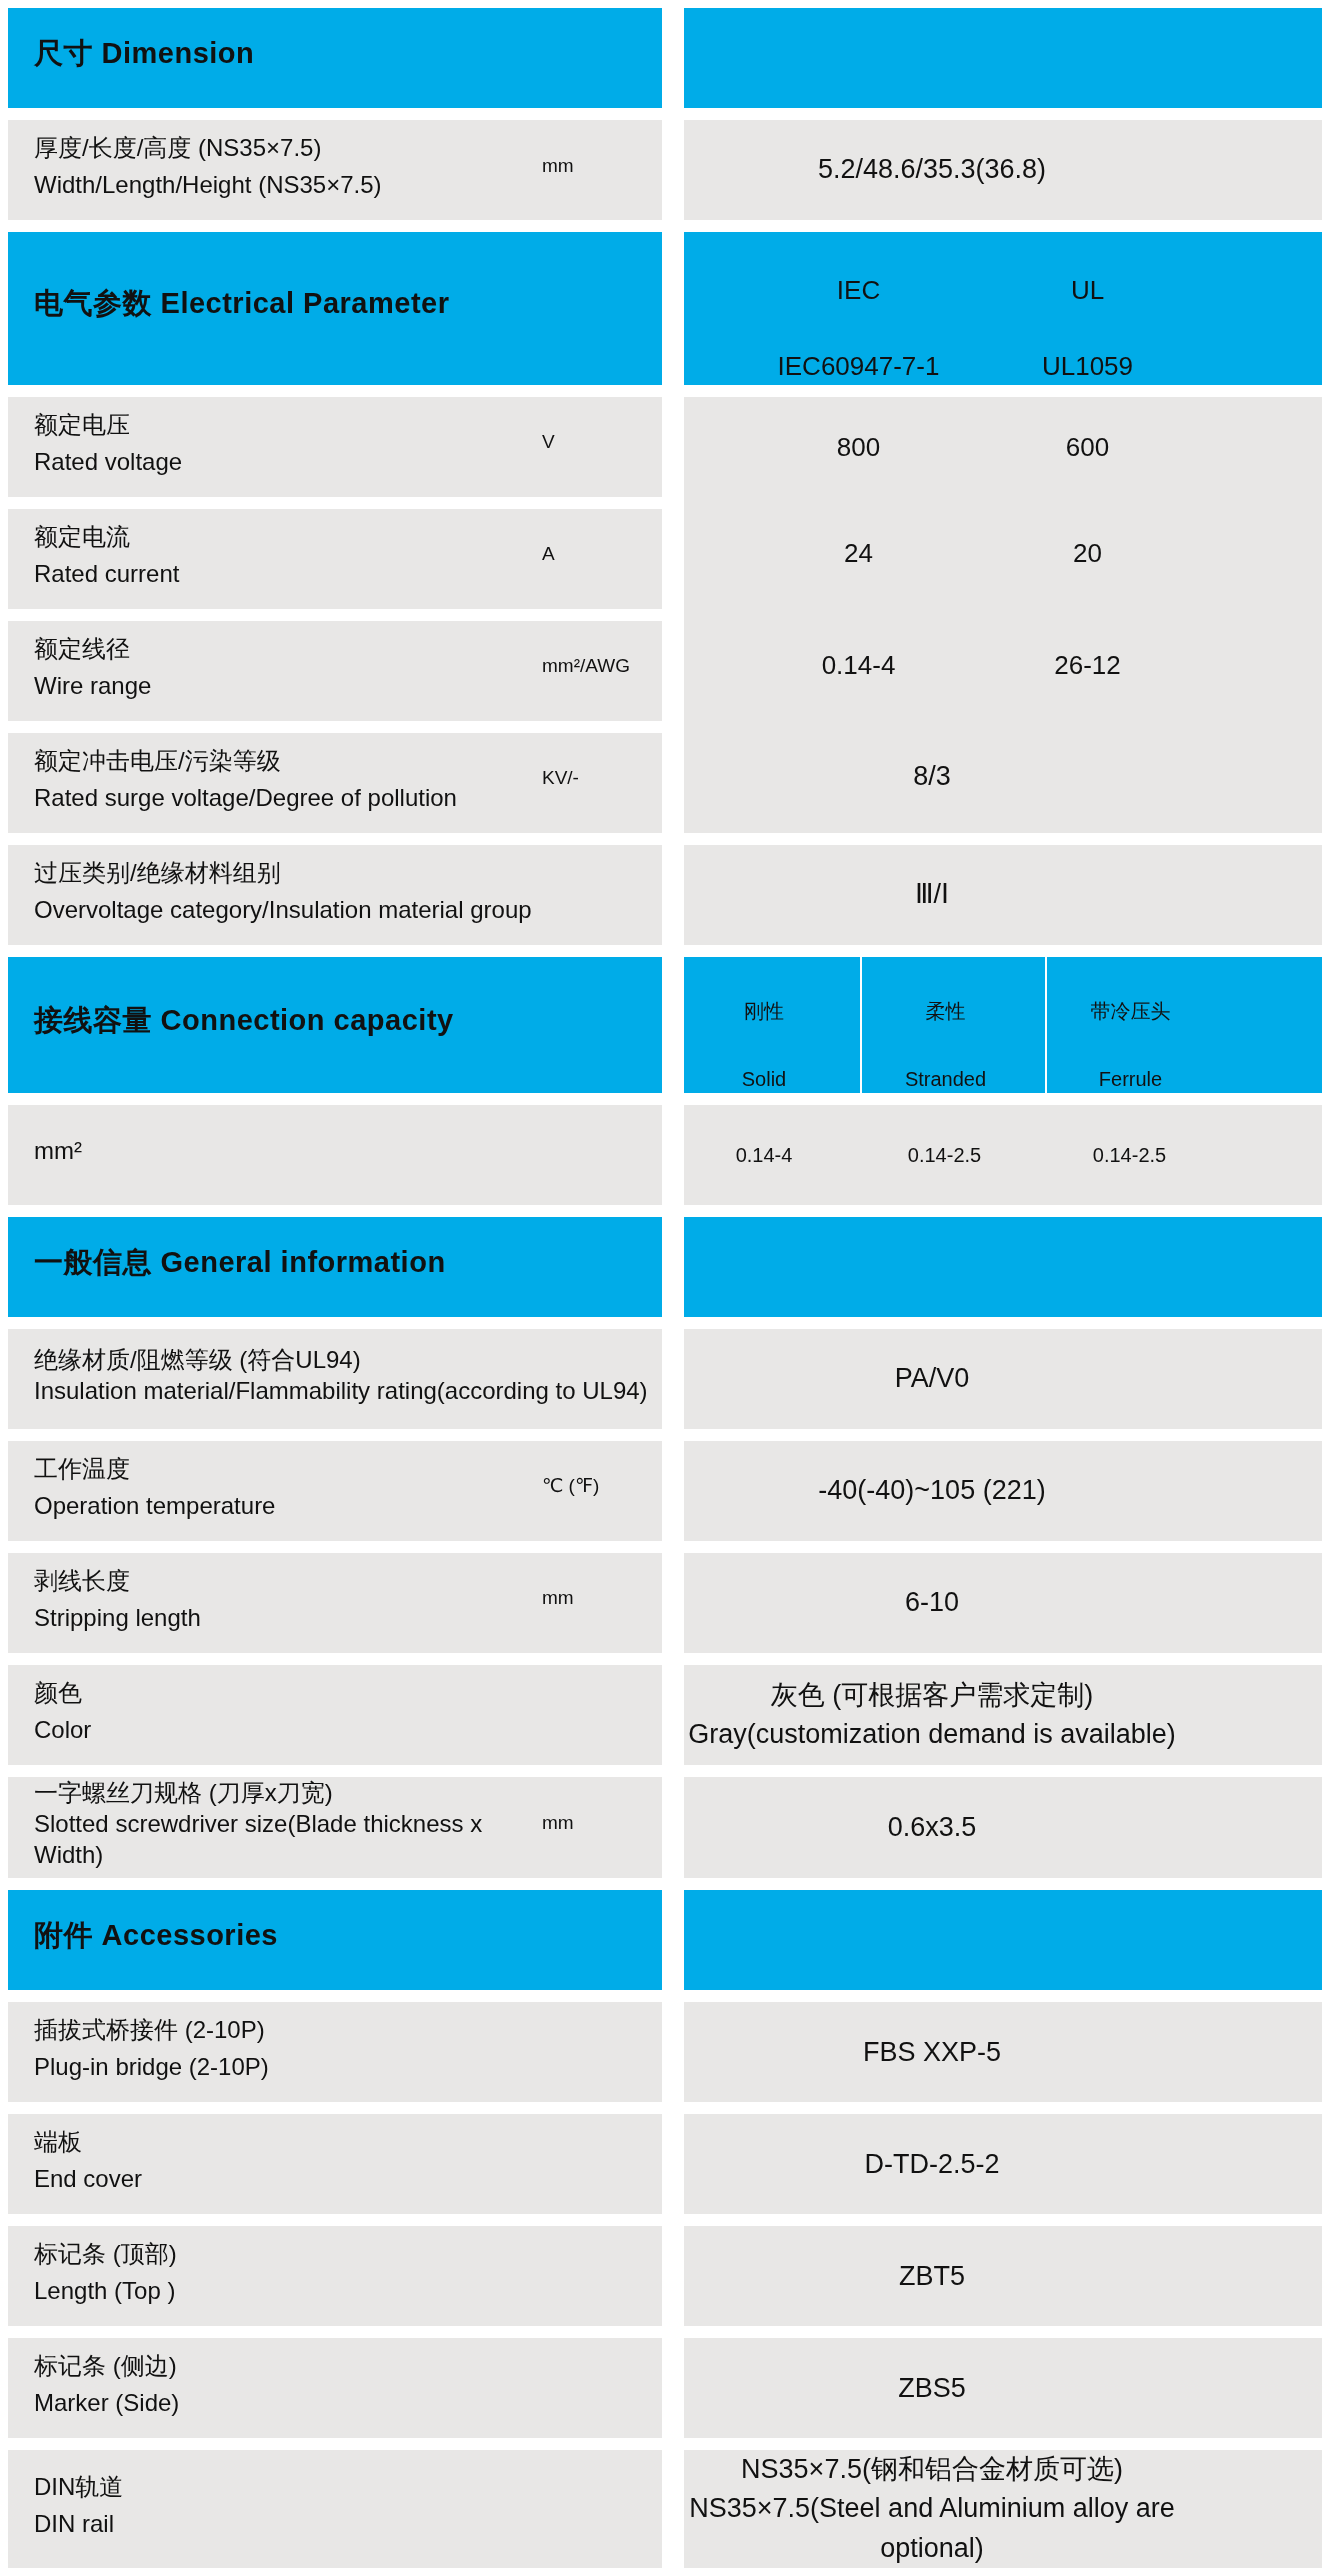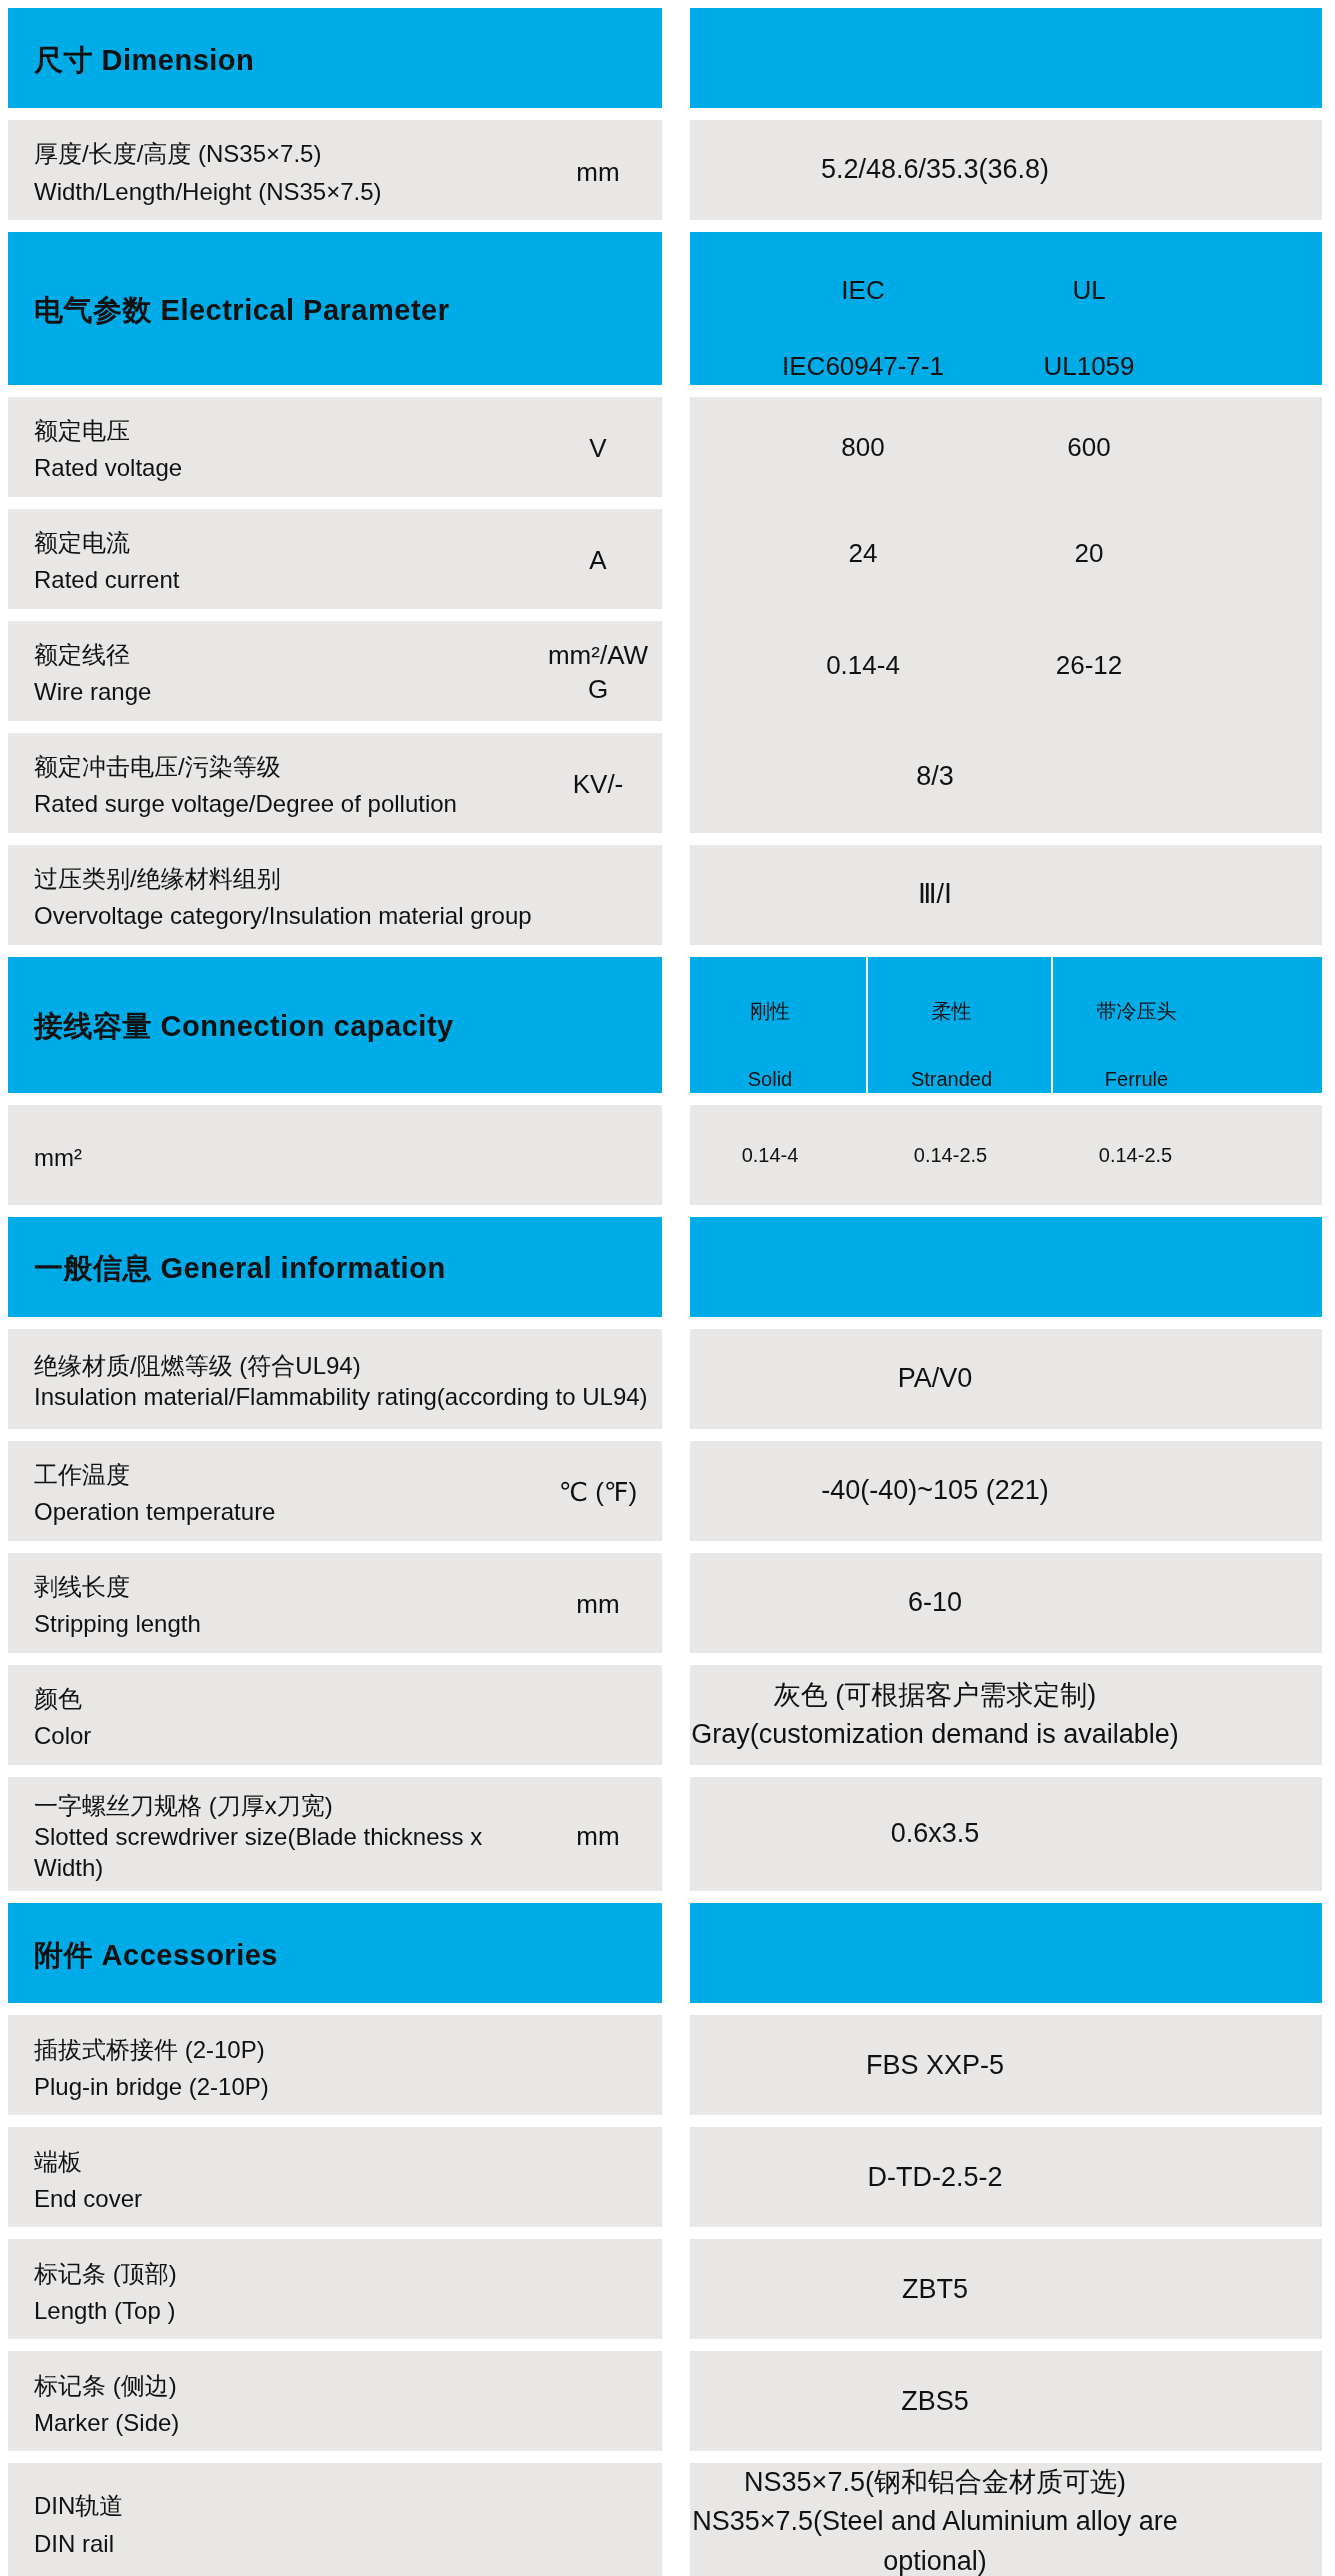--- a/index.html
+++ b/index.html
@@ -10,42 +10,42 @@
   }
   html,body{margin:0;padding:0;background:var(--page-bg);}
   body{
     width:1335px;
     font-family:"Liberation Sans","DejaVu Sans",sans-serif;
     color:var(--text);
   }
   .page{padding:8px 13px 0 8px;box-sizing:border-box;}
   .row{display:flex;margin-bottom:12px;}
   .lcell{
-    width:654px;min-width:654px;margin-right:28px;
+    width:654px;min-width:654px;margin-right:22px;
     background:var(--row-bg);
     display:flex;align-items:center;
     box-sizing:border-box;
-    padding:13px 8px 8px 26px;
+    padding:0 8px 8px 26px;
     min-height:100px;
   }
   .rcell{
     flex:1;
     background:var(--row-bg);
     display:flex;flex-direction:column;justify-content:center;
     min-height:100px;box-sizing:border-box;
     text-align:center;
   }
   .section .lcell,.section .rcell{background:var(--header-bg);}
   .title{font-size:29px;font-weight:bold;letter-spacing:0.5px;}
   .desc{flex:1;font-size:24px;line-height:1.55;}
   .tight .desc{line-height:1.3;}
   .zh,.en{display:block;}
   .unit{
-    width:112px;min-width:112px;text-align:center;
-    font-size:26px;line-height:1.3;word-break:break-all;
+    width:112px;min-width:112px;
+    font-size:19px;line-height:1.3;word-break:break-all;
   }
   .value{font-size:27px;line-height:1.45;padding-right:142px;}
   .vline{display:block;}
   .pairgrid{
     display:grid;grid-template-columns:1fr 1fr;
     padding:0 120px 0 60px;
     font-size:26px;line-height:1.4;
   }
   .capgrid{
     display:grid;grid-template-columns:160px 169px 169px 1fr;

